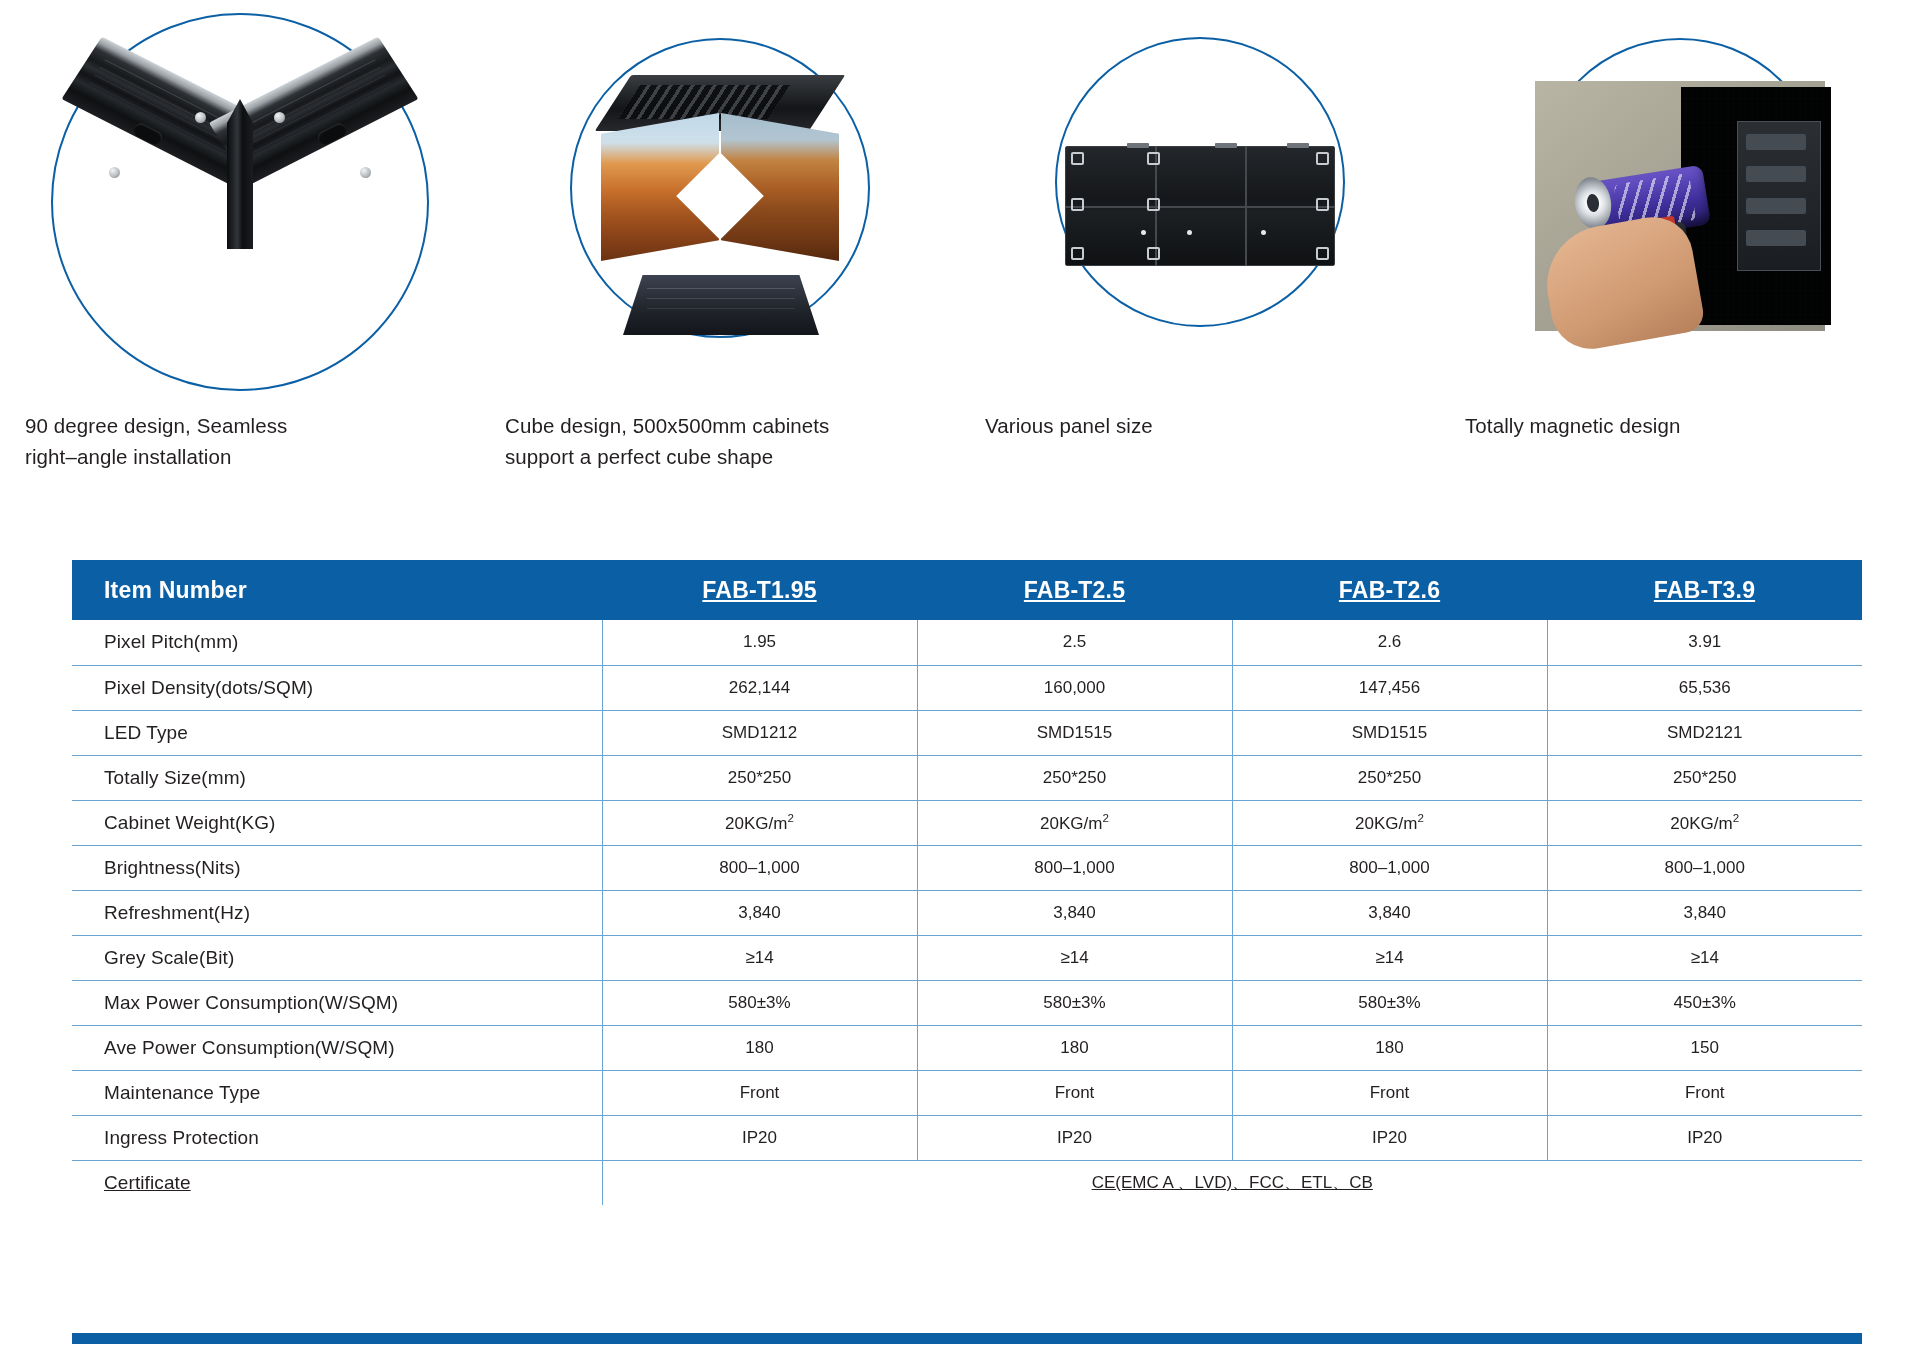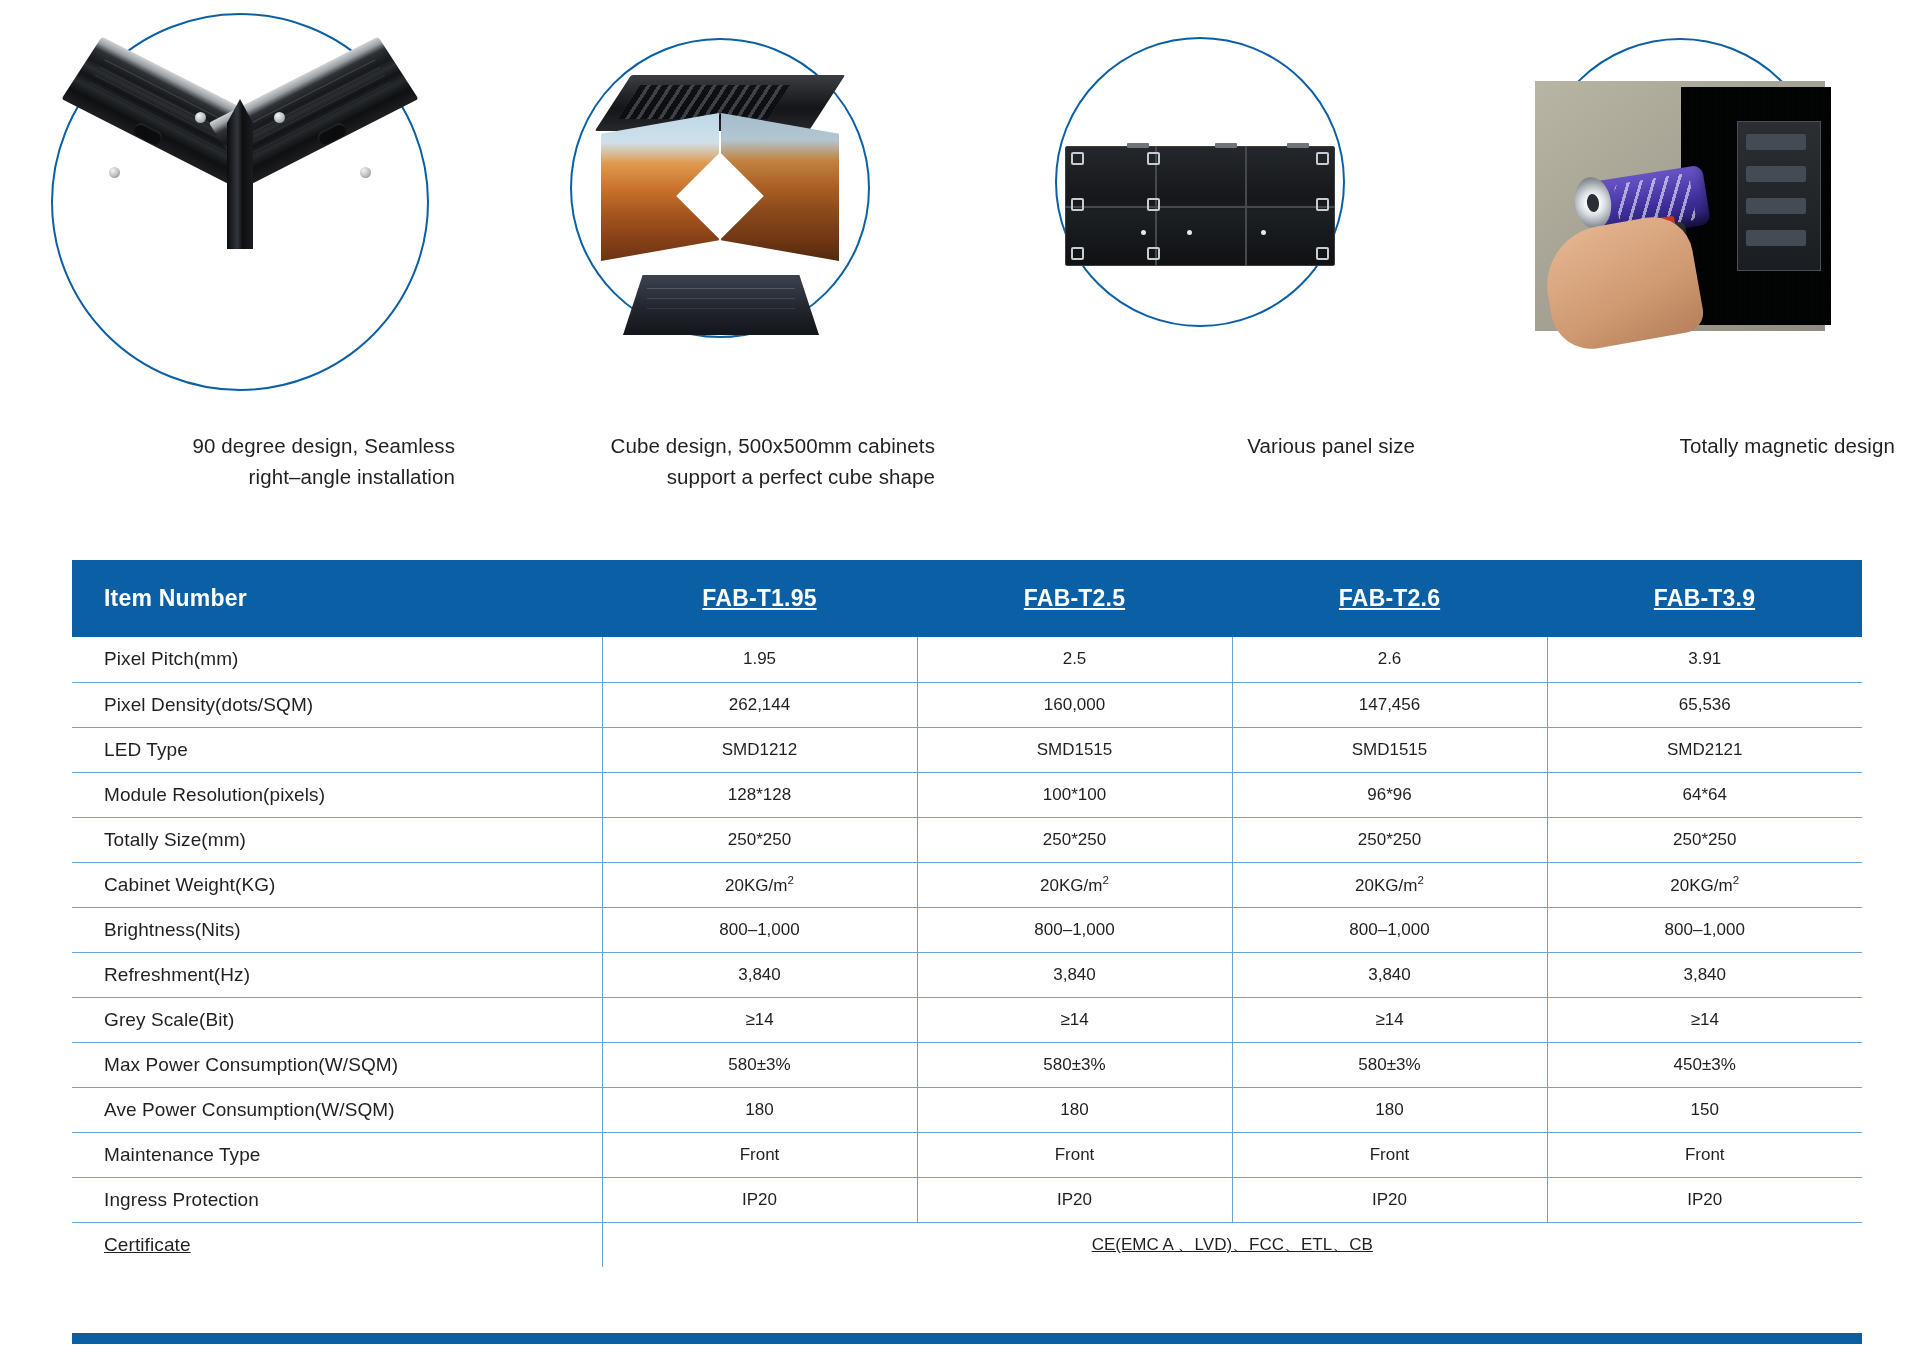--- a/index.html
+++ b/index.html
@@ -175,23 +175,23 @@
     background:linear-gradient(180deg,#2b2f34,#15181c); border-radius:6px; transform:rotate(-9deg);
   }
   .art4 .redbtn { position:absolute; left:120px; top:136px; width:20px; height:12px; background:#c0392b; border-radius:3px; transform:rotate(-9deg); }
   .art4 .hand {
     position:absolute; left:12px; bottom:-12px; width:150px; height:120px;
     background:linear-gradient(160deg,#e6b894,#d09a72 60%,#b5805a);
     border-radius:60px 40px 20px 40px; transform: rotate(-10deg);
   }
 
   .caption {
-    margin-top: 20px;
+    margin-top: 0;
     width: 430px;
-    text-align: right;
+    text-align: left;
     font-size: 20.5px;
     line-height: 31px;
     color: #231f20;
     letter-spacing: .1px;
   }
 
   
   .table-wrap {
     position: absolute; left: 72px; top: 560px;
     width: 1790px;
@@ -200,21 +200,21 @@
     width: 100%;
     border-collapse: collapse;
     table-layout: fixed;
   }
   table.spec col.c-item { width: 530px; }
   table.spec col.c-val  { width: 315px; }
 
   table.spec thead th {
     background: #0b5fa5;
     color: #ffffff;
-    height: 77px;
+    height: 60px;
     font-size: 23px;
     font-weight: bold;
     letter-spacing: .2px;
     border: none;
   }
   table.spec thead th.th-item { text-align: left; padding-left: 32px; }
   table.spec thead th.th-model { text-align: center; text-decoration: underline; }
 
   table.spec tbody td {
     height: 45px;
@@ -384,27 +384,20 @@
             <td class="val last">65,536</td>
           </tr>
           <tr>
             <td class="item">LED Type</td>
             <td class="val">SMD1212</td>
             <td class="val">SMD1515</td>
             <td class="val">SMD1515</td>
             <td class="val last">SMD2121</td>
           </tr>
           <tr>
-            <td class="item">Module Resolution(pixels)</td>
-            <td class="val">128*128</td>
-            <td class="val">100*100</td>
-            <td class="val">96*96</td>
-            <td class="val last">64*64</td>
-          </tr>
-          <tr>
             <td class="item">Totally Size(mm)</td>
             <td class="val">250*250</td>
             <td class="val">250*250</td>
             <td class="val">250*250</td>
             <td class="val last">250*250</td>
           </tr>
           <tr>
             <td class="item">Cabinet Weight(KG)</td>
             <td class="val"><span>20KG/m</span><sup>2</sup></td>
             <td class="val"><span>20KG/m</span><sup>2</sup></td>

